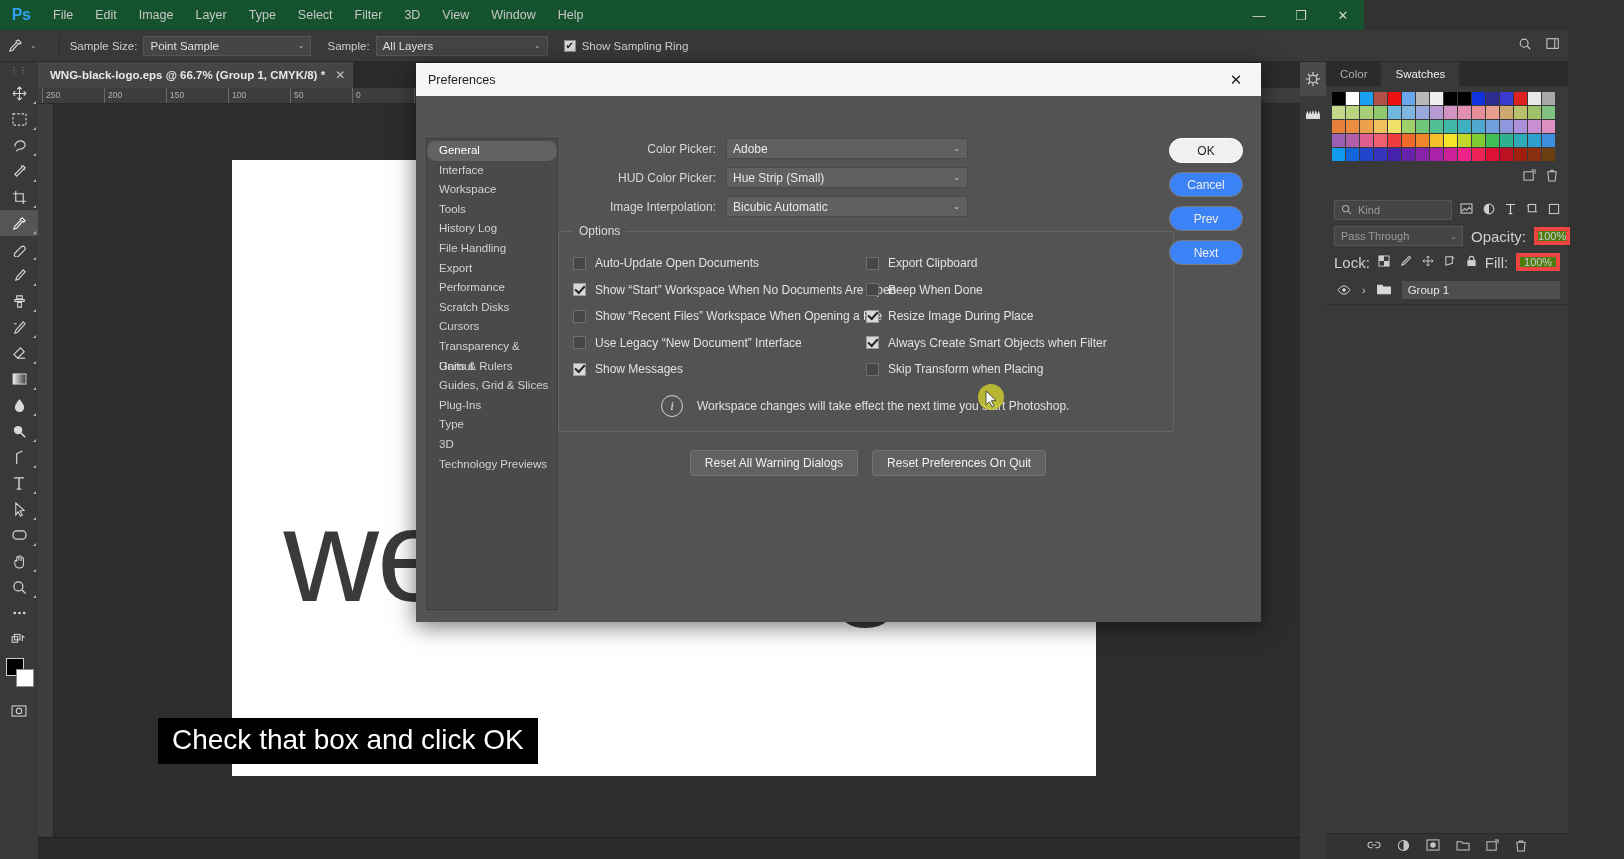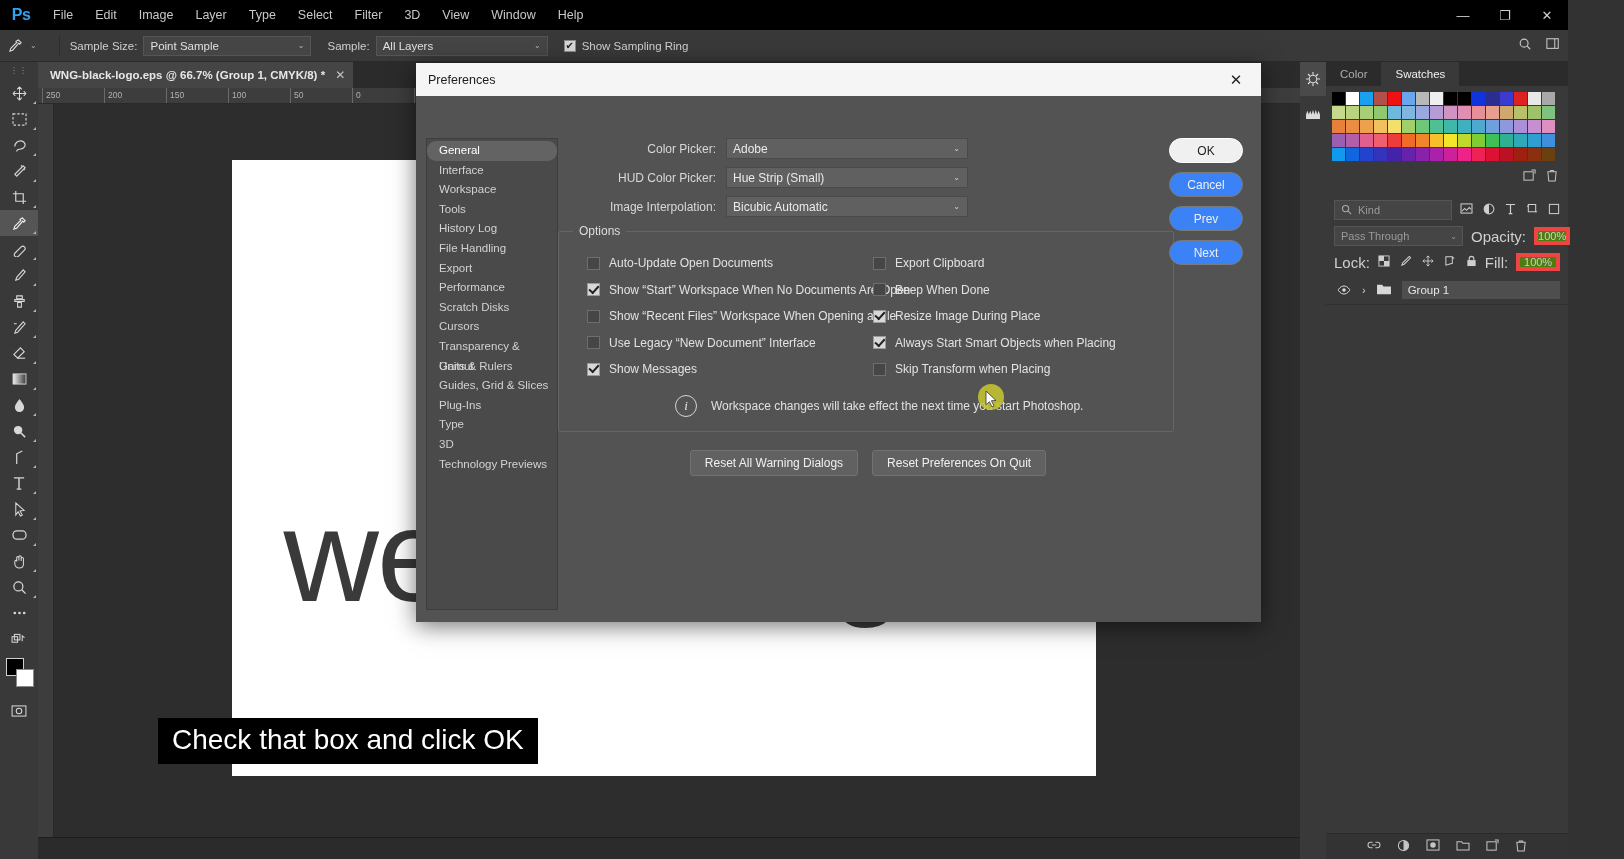--- a/index.html
+++ b/index.html
@@ -7,22 +7,22 @@
     width: 1624px; height: 859px;
     background: #1c1c1c;
     font-family: "Liberation Sans", sans-serif;
     overflow: hidden;
     -webkit-font-smoothing: antialiased;
   }
   .app { position: relative; width: 1624px; height: 859px; background: #323232; }
 
   
   .menubar {
-    position: absolute; top: 0; left: 0; width: 1568px; height: 30px;
-    background: #000000; display: flex; align-items: flex-start;
+    position: absolute; top: 0; left: 0; width: 1364px; height: 30px;
+    background: #14532d; display: flex; align-items: flex-start;
   }
   .ps-logo {
     width: 42px; height: 30px; display: flex; align-items: center; justify-content: center;
     color: #2ea3f2; font-weight: bold; font-size: 16px; letter-spacing: -0.5px;
   }
   .menu-item {
     padding: 0 11px; height: 30px; line-height: 30px;
     color: #c8c8c8; font-size: 12.5px; cursor: default;
   }
   .win-ctrls {
@@ -205,21 +205,21 @@
   .frow { display: flex; align-items: center; margin-bottom: 8px; }
   .frow .lbl { width: 168px; text-align: right; padding-right: 10px; font-size: 12px; color: #d8d8d8; }
   .dsel {
     width: 242px; height: 21px; background: #606060; border: 1px solid #4a4a4a;
     color: #eaeaea; font-size: 12px; display: flex; align-items: center;
     padding: 0 6px; position: relative;
   }
   .dsel .cv { position: absolute; right: 7px; font-size: 8px; color: #d5d5d5; }
   .group {
     margin-top: 14px; border: 1px solid #656565; border-radius: 2px;
-    position: relative; padding: 18px 14px 14px 28px; width: 616px;
+    position: relative; padding: 18px 14px 14px 14px; width: 616px;
   }
   .group-title {
     position: absolute; top: -8px; left: 14px; background: #535353;
     padding: 0 6px; font-size: 12px; color: #ddd;
   }
   .opts { display: flex; }
   .opts .col { width: 50%; }
   .cbrow { display: flex; align-items: center; height: 26.5px; gap: 9px; }
   .cb {
     width: 13px; height: 13px; background: #464646; border: 1px solid #6e6e6e;
@@ -831,21 +831,21 @@
                 <div class="cbrow">
                   <span class="cb"></span>
                   <span class="cbl">Beep When Done</span>
                 </div>
                 <div class="cbrow">
                   <span class="cb on"></span>
                   <span class="cbl">Resize Image During Place</span>
                 </div>
                 <div class="cbrow">
                   <span class="cb on"></span>
-                  <span class="cbl">Always Start Smart Objects when Placing</span>
+                  <span class="cbl">Always Create Smart Objects when Filter</span>
                 </div>
                 <div class="cbrow">
                   <span class="cb"></span>
                   <span class="cbl">Skip Transform when Placing</span>
                 </div>
               </div>
           </div>
           <div class="note">
             <span class="i-circle">i</span>
             <span class="note-txt">Workspace changes will take effect the next time you start Photoshop.</span>

